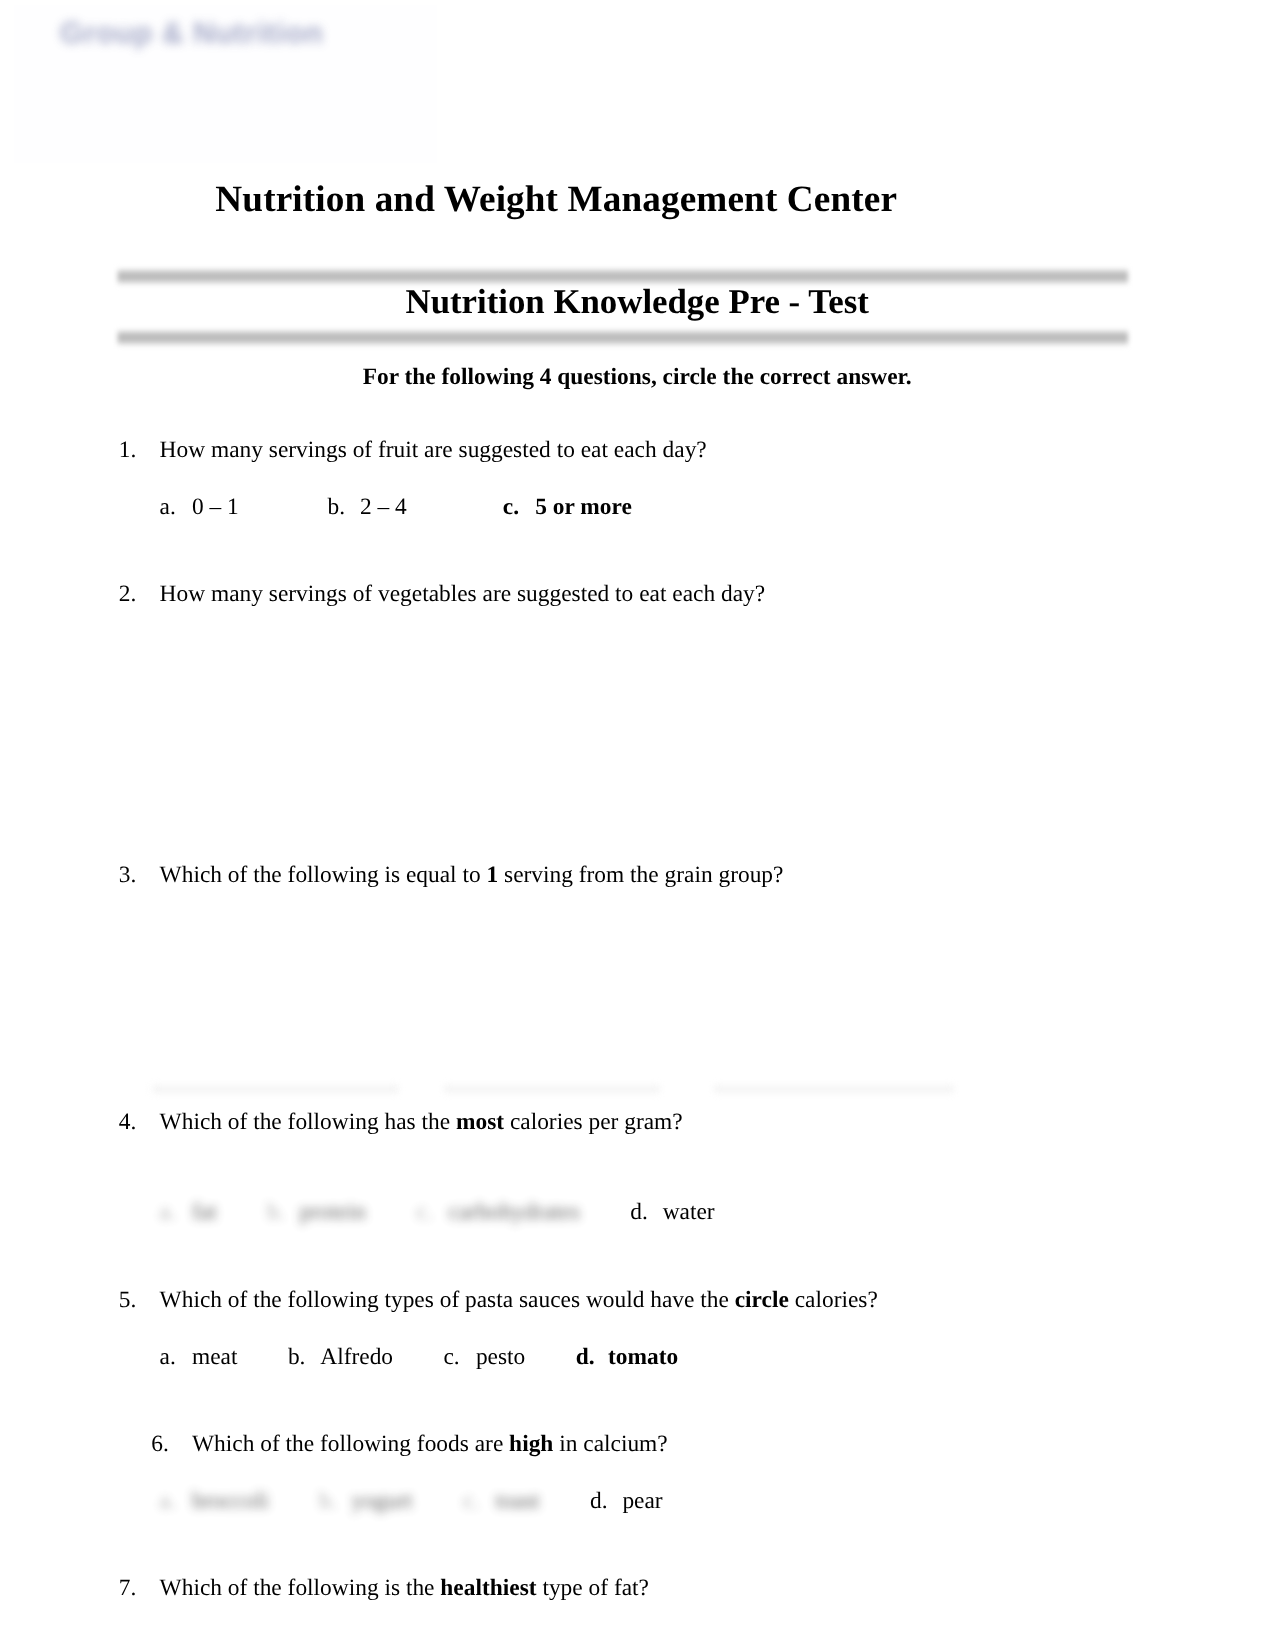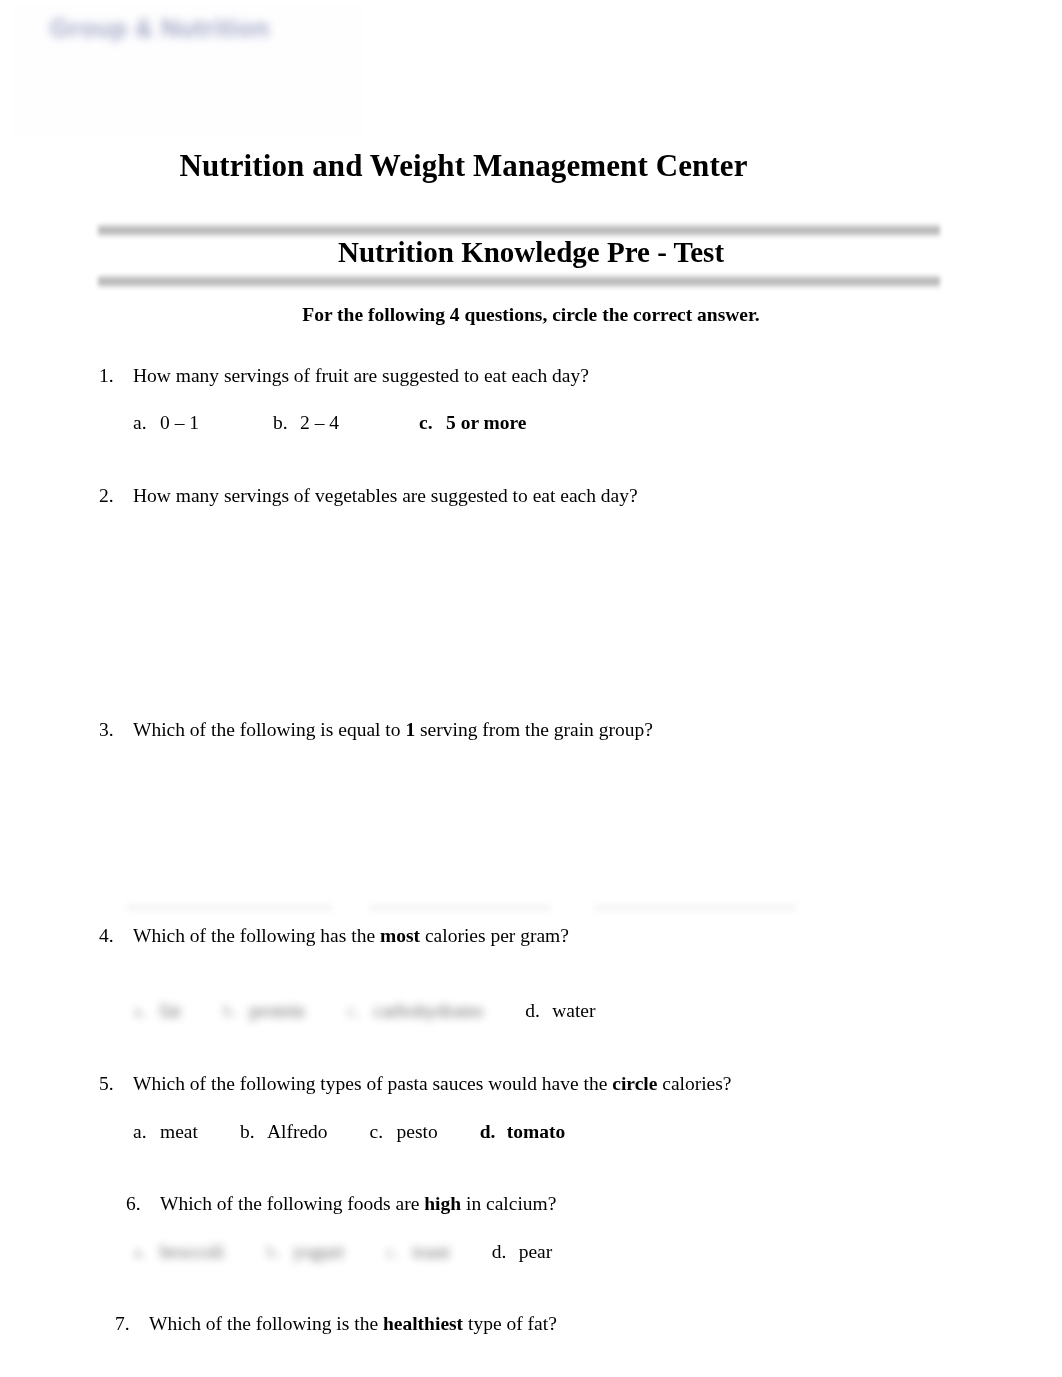--- a/index.html
+++ b/index.html
@@ -189,19 +189,19 @@
     <div class="question" style="top: 344px; margin-top: 20px;"><span class="q-num">1.</span><span class="q-text">How many servings of fruit are suggested to eat each day?</span></div>
     <div class="options" style="top: 412px;"><span class="opt"><span class="opt-letter">a.</span><span class="opt-label">0 – 1</span></span><span class="opt" style="margin-left: 74px;"><span class="opt-letter">b.</span><span class="opt-label">2 – 4</span></span><span class="opt correct" style="margin-left: 80px;"><span class="opt-letter">c.</span><span class="opt-label">5 or more</span></span></div>
     <div class="question" style="top: 484px;"><span class="q-num">2.</span><span class="q-text">How many servings of vegetables are suggested to eat each day?</span></div>
     <div class="question" style="top: 718px;"><span class="q-num">3.</span><span class="q-text">Which of the following is equal to <b>1</b> serving from the grain group?</span></div>
     <div class="question" style="top: 924px;"><span class="q-num">4.</span><span class="q-text">Which of the following has the <b>most</b> calories per gram?</span></div>
     <div class="options" style="top: 1000px;"><span class="opt"><span class="opt-letter blurred-letter">a.</span><span class="opt-label blurred">fat</span></span><span class="opt" style="margin-left: 42px;"><span class="opt-letter blurred-letter">b.</span><span class="opt-label blurred">protein</span></span><span class="opt" style="margin-left: 42px;"><span class="opt-letter blurred-letter">c.</span><span class="opt-label blurred">carbohydrates</span></span><span class="opt" style="margin-left: 42px;"><span class="opt-letter">d.</span><span class="opt-label">water</span></span></div>
     <div class="question" style="top: 1072px;"><span class="q-num">5.</span><span class="q-text">Which of the following types of pasta sauces would have the <b>circle</b> calories?</span></div>
     <div class="options" style="top: 1121px;"><span class="opt"><span class="opt-letter">a.</span><span class="opt-label">meat</span></span><span class="opt" style="margin-left: 42px;"><span class="opt-letter">b.</span><span class="opt-label">Alfredo</span></span><span class="opt" style="margin-left: 42px;"><span class="opt-letter">c.</span><span class="opt-label">pesto</span></span><span class="opt correct" style="margin-left: 42px;"><span class="opt-letter">d.</span><span class="opt-label">tomato</span></span></div>
     <div class="question" style="top: 1192px; margin-left: 27px;"><span class="q-num">6.</span><span class="q-text">Which of the following foods are <b>high</b> in calcium?</span></div>
     <div class="options" style="top: 1241px;"><span class="opt"><span class="opt-letter blurred-letter">a.</span><span class="opt-label blurred">broccoli</span></span><span class="opt" style="margin-left: 42px;"><span class="opt-letter blurred-letter">b.</span><span class="opt-label blurred">yogurt</span></span><span class="opt" style="margin-left: 42px;"><span class="opt-letter blurred-letter">c.</span><span class="opt-label blurred">toast</span></span><span class="opt" style="margin-left: 42px;"><span class="opt-letter">d.</span><span class="opt-label">pear</span></span></div>
-    <div class="question" style="top: 1312px; margin-left: 16px;"><span class="q-num">7.</span><span class="q-text">Which of the following is the <b>healthiest</b> type of fat?</span></div>
+    <div class="question" style="top: 1312px;"><span class="q-num">7.</span><span class="q-text">Which of the following is the <b>healthiest</b> type of fat?</span></div>
     <div class="smudge-row" style="top: 900px;">
       <div class="smudge" style="left: 0px; width: 205px;"></div>
       <div class="smudge" style="left: 243px; width: 180px;"></div>
       <div class="smudge" style="left: 468px; width: 200px;"></div>
     </div>
   </div>
 
 </body></html>

